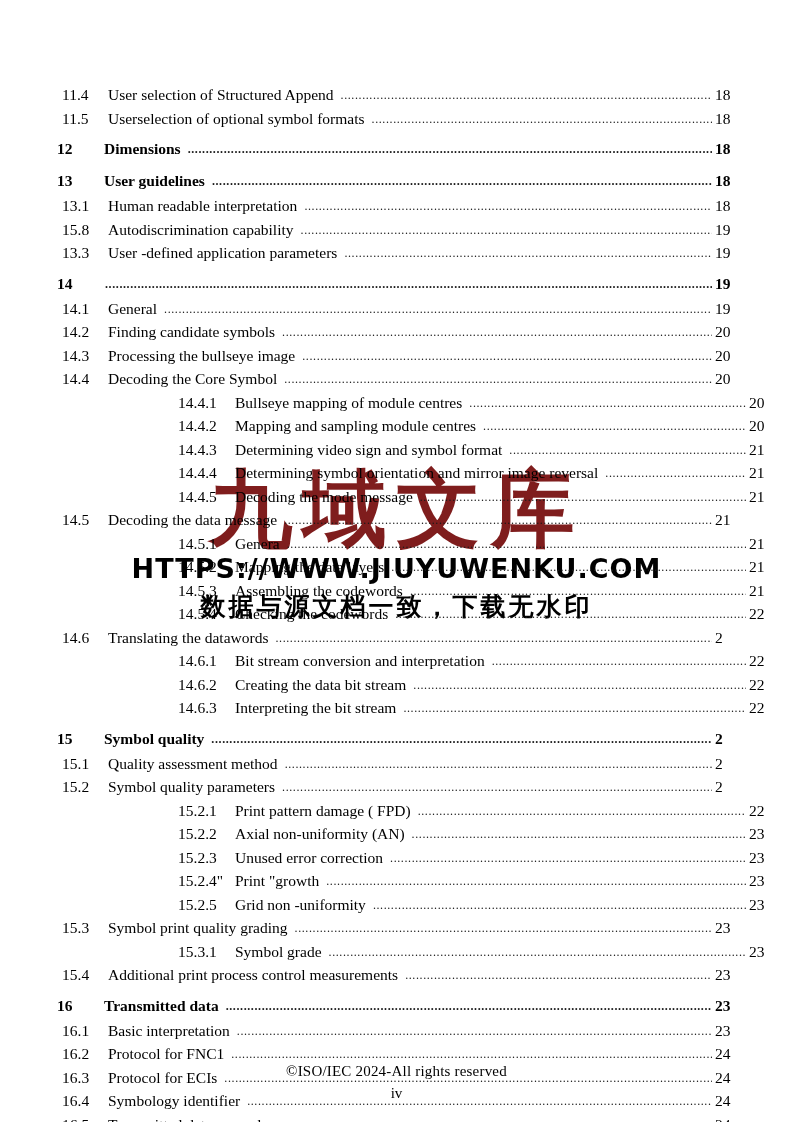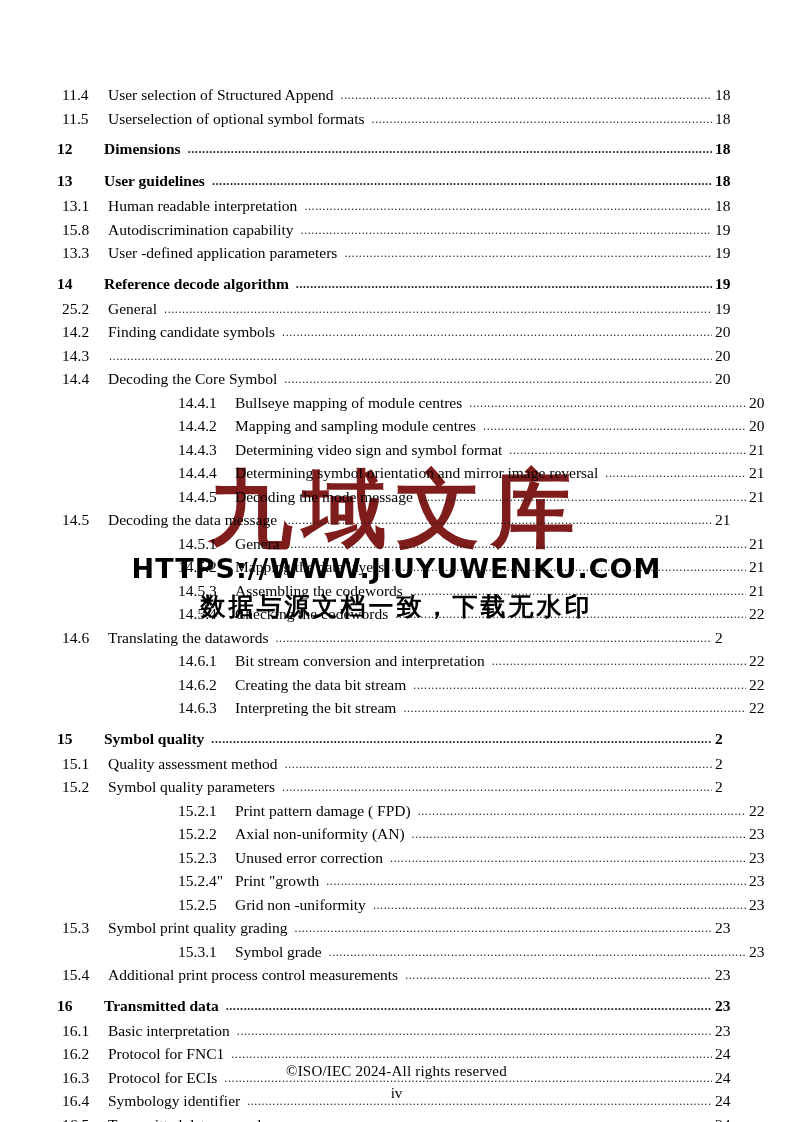--- a/index.html
+++ b/index.html
@@ -197,38 +197,38 @@
       <span class="pg">19</span>
     </div>
     <div class="toc-row lvl2">
       <span class="num">13.3</span>
       <span class="ttl">User -defined  application  parameters</span>
       <span class="dots"></span>
       <span class="pg">19</span>
     </div>
     <div class="toc-row lvl1 gap-before">
       <span class="num">14</span>
-      <span class="ttl">Reference  decode  algorithm</span>
       <span class="dots"></span>
       <span class="pg">19</span>
     </div>
     <div class="toc-row lvl2">
-      <span class="num">25.2</span>
+      <span class="num">14.1</span>
       <span class="ttl">General</span>
       <span class="dots"></span>
       <span class="pg">19</span>
     </div>
     <div class="toc-row lvl2">
       <span class="num">14.2</span>
       <span class="ttl">Finding  candidate   symbols</span>
       <span class="dots"></span>
       <span class="pg">20</span>
     </div>
     <div class="toc-row lvl2">
       <span class="num">14.3</span>
+      <span class="ttl">Processing  the bullseye  image</span>
       <span class="dots"></span>
       <span class="pg">20</span>
     </div>
     <div class="toc-row lvl2">
       <span class="num">14.4</span>
       <span class="ttl">Decoding  the  Core Symbol</span>
       <span class="dots"></span>
       <span class="pg">20</span>
     </div>
     <div class="toc-row lvl3">

